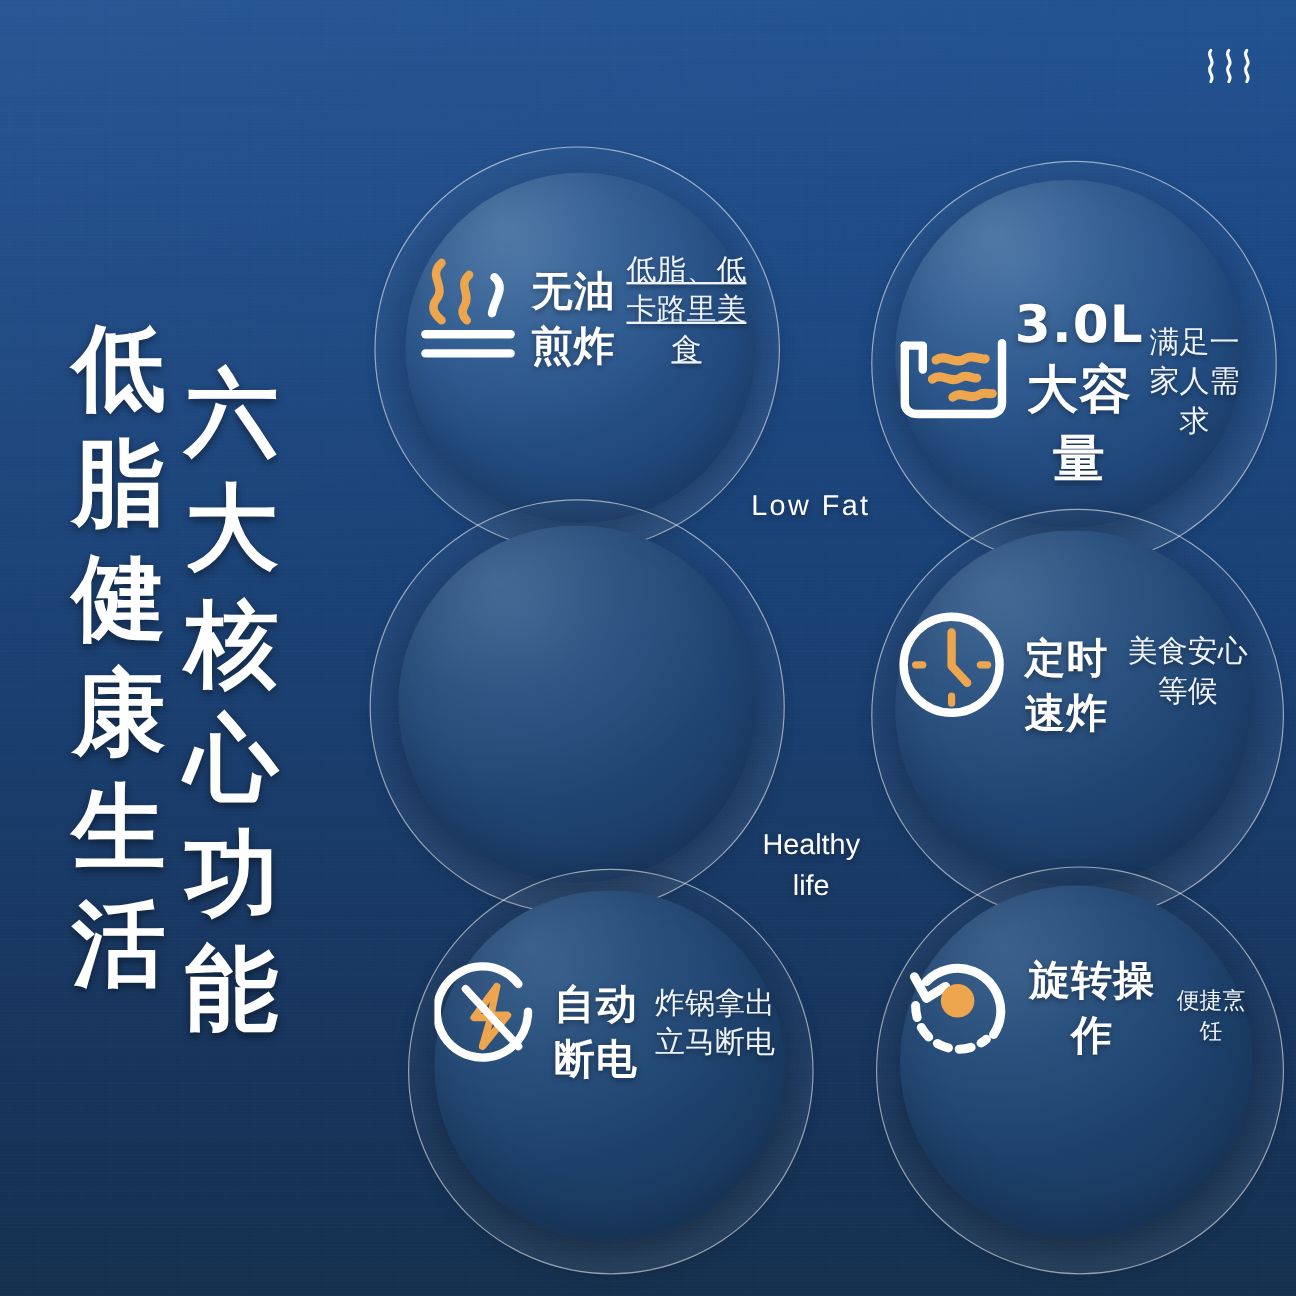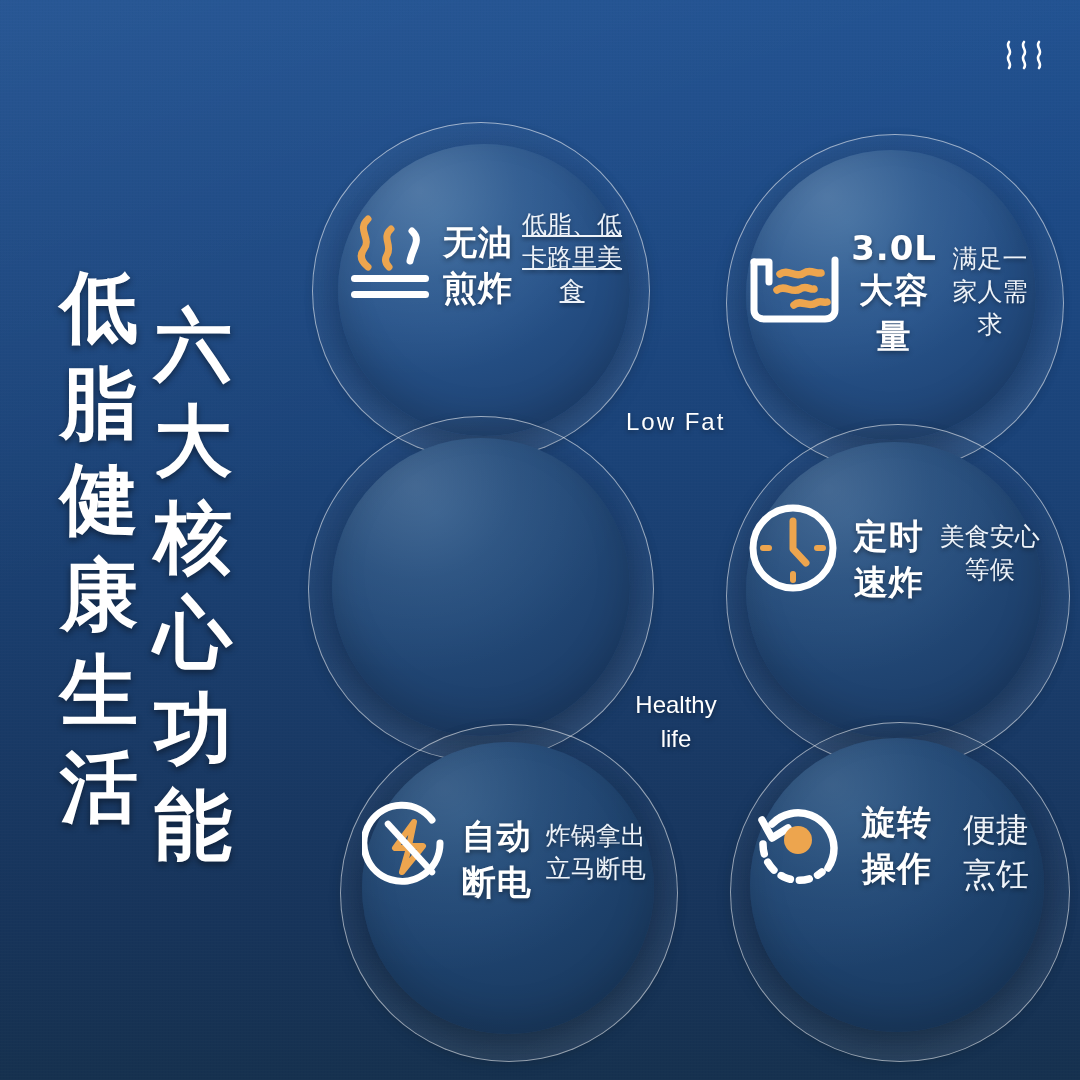--- a/index.html
+++ b/index.html
@@ -141,21 +141,21 @@
     <div class="content" style="left:20px;top:16px;width:290px;padding-top:62px;">
       <div class="icon">
         <svg width="98" height="76" viewBox="0 0 98 76" fill="none">
           <path d="M8 14 L8 62 C8 68, 13 71, 19 71 L79 71 C85 71, 89 67, 89 62 L89 12" stroke="#ffffff" stroke-width="7" stroke-linecap="round" stroke-linejoin="round" fill="none"></path>
           <path d="M8 14 L23 14 L23 34" stroke="#ffffff" stroke-width="7" stroke-linecap="round" stroke-linejoin="round" fill="none"></path>
           <path d="M34 26 C42 20, 50 31, 58 25 C64 21, 70 26, 75 25" stroke="#eda54e" stroke-width="7.5" stroke-linecap="round" fill="none"></path>
           <path d="M31 42 C39 36, 46 46, 54 41 C60 37, 64 42, 68 41" stroke="#eda54e" stroke-width="7.5" stroke-linecap="round" fill="none"></path>
           <path d="M48 57 C55 51, 62 60, 70 55 C74 52, 78 55, 81 54" stroke="#eda54e" stroke-width="7.5" stroke-linecap="round" fill="none"></path>
         </svg>
       </div>
-      <div class="b-title" style="font-size:34px;margin-top:16px;">3.0L大容量</div>
+      <div class="b-title" style="font-size:43px;margin-top:34px;">3.0L大容量</div>
       <div class="b-sub" style="font-size:25px;margin-top:10px;">满足一家人需求</div>
     </div>
   </div>
 
   <div class="bubble" style="left:308px;top:416px;width:348px;height:348px;">
     <div class="ring" style="left:0;top:0;width:344px;height:344px;"></div>
     <div class="disc dark" style="left:24px;top:22px;width:298px;height:298px;"></div>
   </div>
 
   <div class="bubble" style="left:726px;top:424px;width:346px;height:346px;">
@@ -164,21 +164,21 @@
     <div class="content" style="left:20px;top:18px;width:296px;padding-top:48px;">
       <div class="icon">
         <svg width="94" height="94" viewBox="0 0 94 94" fill="none">
           <circle cx="47" cy="47" r="40" stroke="#ffffff" stroke-width="7" fill="none"></circle>
           <path d="M47 20 L47 48 L60 62" stroke="#eda54e" stroke-width="7" stroke-linecap="round" stroke-linejoin="round" fill="none"></path>
           <rect x="14" y="44" width="12" height="6" rx="3" fill="#eda54e"></rect>
           <rect x="68" y="44" width="12" height="6" rx="3" fill="#eda54e"></rect>
           <rect x="44" y="70" width="6" height="12" rx="3" fill="#eda54e"></rect>
         </svg>
       </div>
-      <div class="b-title" style="font-size:34px;margin-top:24px;font-family:Liberation Serif, serif;">定时速炸</div>
+      <div class="b-title" style="font-size:34px;margin-top:36px;font-family:Liberation Serif, serif;">定时速炸</div>
       <div class="b-sub" style="font-size:25px;margin-top:10px;">美食安心等候</div>
     </div>
   </div>
 
   <div class="bubble" style="left:340px;top:724px;width:340px;height:340px;">
     <div class="ring" style="left:0;top:0;width:336px;height:336px;"></div>
     <div class="disc darker" style="left:22px;top:18px;width:292px;height:292px;"></div>
     <div class="content" style="left:22px;top:18px;width:292px;padding-top:46px;">
       <div class="icon">
         <svg width="94" height="94" viewBox="0 0 94 94" fill="none">
@@ -198,21 +198,21 @@
     <div class="content" style="left:20px;top:16px;width:294px;padding-top:44px;">
       <div class="icon">
         <svg width="96" height="96" viewBox="0 0 96 96" fill="none">
           <path d="M22 32 A36 36 0 0 1 84 56 A36 36 0 0 1 78 76" stroke="#ffffff" stroke-width="7.5" stroke-linecap="round" fill="none"></path>
           <path d="M12 28 L22 46 L38 36" stroke="#ffffff" stroke-width="7.5" stroke-linecap="round" stroke-linejoin="round" fill="none"></path>
           <path d="M13 52 A36 36 0 0 0 72 80" stroke="#ffffff" stroke-width="7.5" stroke-linecap="round" fill="none" stroke-dasharray="10 9"></path>
           <circle cx="48" cy="48" r="14" fill="#eda54e"></circle>
         </svg>
       </div>
       <div class="b-title" style="font-size:34px;margin-top:12px;">旋转操作</div>
-      <div class="b-sub" style="font-size:33px;margin-top:26px;">便捷烹饪</div>
+      <div class="b-sub" style="font-size:19px;margin-top:26px;">便捷烹饪</div>
     </div>
   </div>
 
   <div class="eng" id="eng-lowfat">Low  Fat</div>
   <div class="eng" id="eng-healthy">
     <div>Healthy</div>
     <div>life</div>
   </div>
 
 </div>

